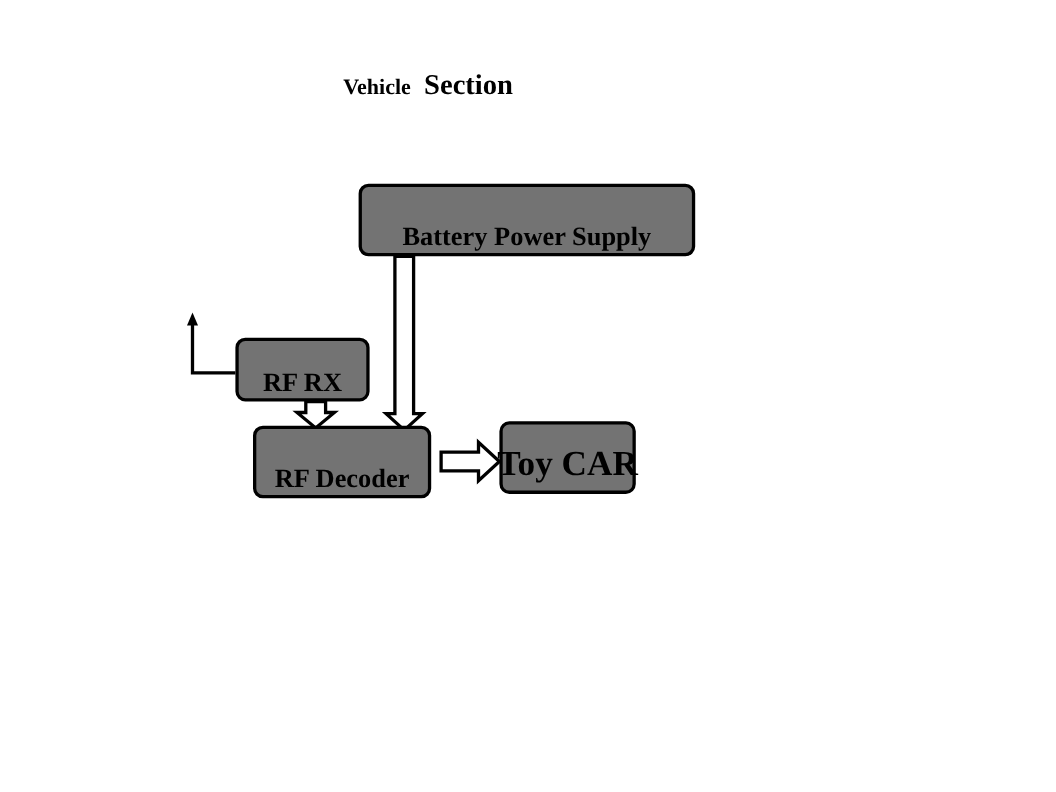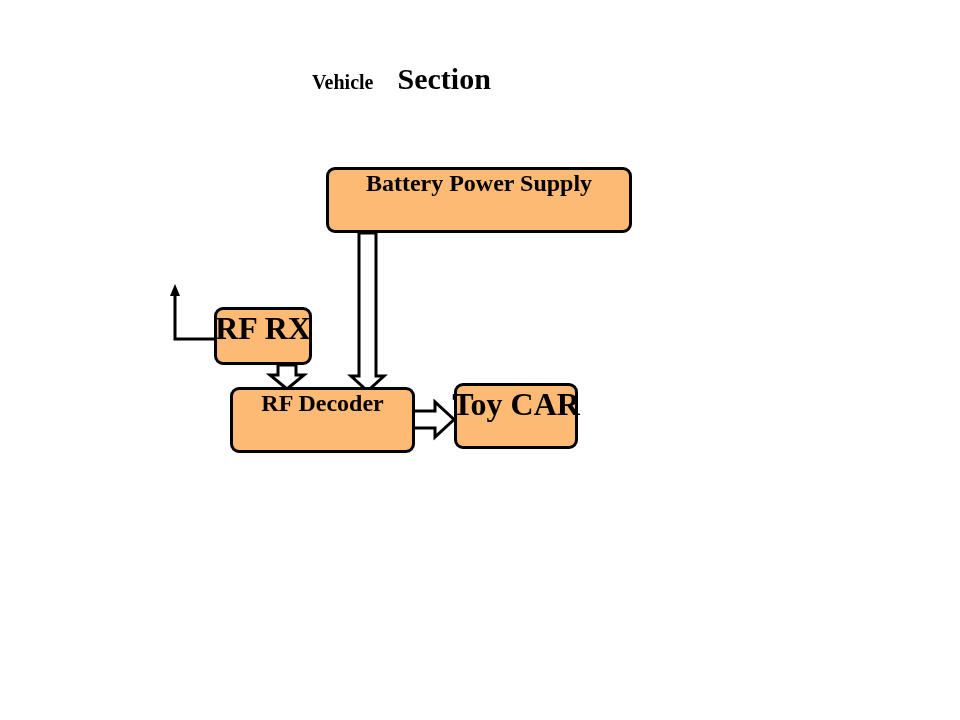--- a/index.html
+++ b/index.html
@@ -1,25 +1,25 @@
 <!DOCTYPE html>
 <html><head>
   <meta charset="utf-8">
   <style>
     html, body { margin:0; padding:0; background:#ffffff; }
     body { width:960px; height:720px; position:relative; overflow:hidden; }
     .title { position:absolute; left:312px; top:62px; font-size:21px; font-weight:bold; color:#000; white-space:nowrap; }
     .title .sans { font-family:Liberation Serif, serif; font-size:20px; }
-    .title .serif { font-family:"Liberation Serif", serif; font-size:30px; margin-left:24px; }
-    .box { position:absolute; border:3px solid #000; border-radius:9px; background:#fdba74; box-sizing:border-box;
-           display:flex; align-items:flex-start; justify-content:center;
+    .title .serif { font-family:"Liberation Serif", serif; font-size:26px; margin-left:12px; }
+    .box { position:absolute; border:3px solid #000; border-radius:9px; background:#737373; box-sizing:border-box;
+           display:flex; align-items:flex-end; justify-content:center;
            font-family:"Liberation Serif", serif; font-weight:bold; color:#000; white-space:nowrap; }
     #b-battery { left:326px; top:167px; width:306px; height:66px; font-size:24px; }
-    #b-rfrx { left:214px; top:307px; width:98px; height:58px; font-size:32px; }
-    #b-decoder { left:230px; top:387px; width:185px; height:66px; font-size:24px; }
+    #b-rfrx { left:214px; top:307px; width:122px; height:58px; font-size:24px; }
+    #b-decoder { left:230px; top:387px; width:162px; height:66px; font-size:24px; }
     #b-toycar { left:454px; top:383px; width:124px; height:66px; font-size:32px; padding-bottom:6px; }
     svg.arrows { position:absolute; left:0; top:0; }
   </style>
 </head>
 <body>
 
 <div class="title">
   <span class="sans">Vehicle</span><span class="serif">Section</span>
 </div>
 

